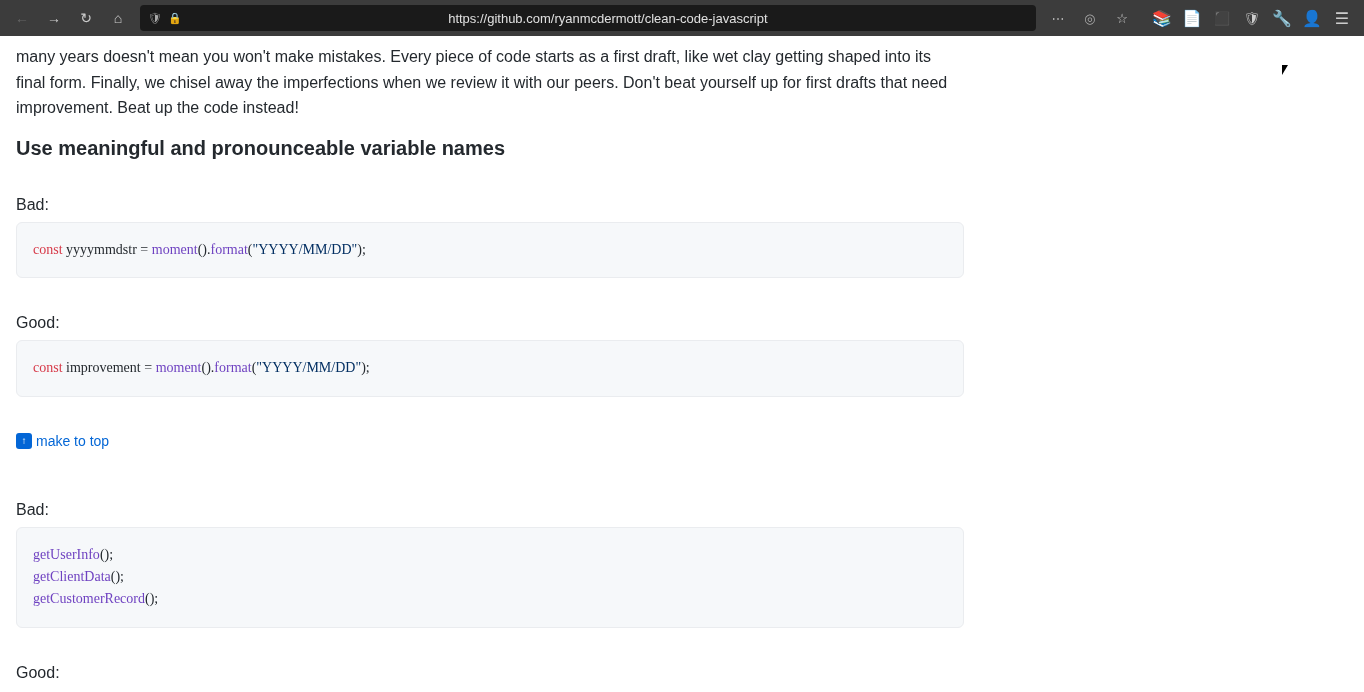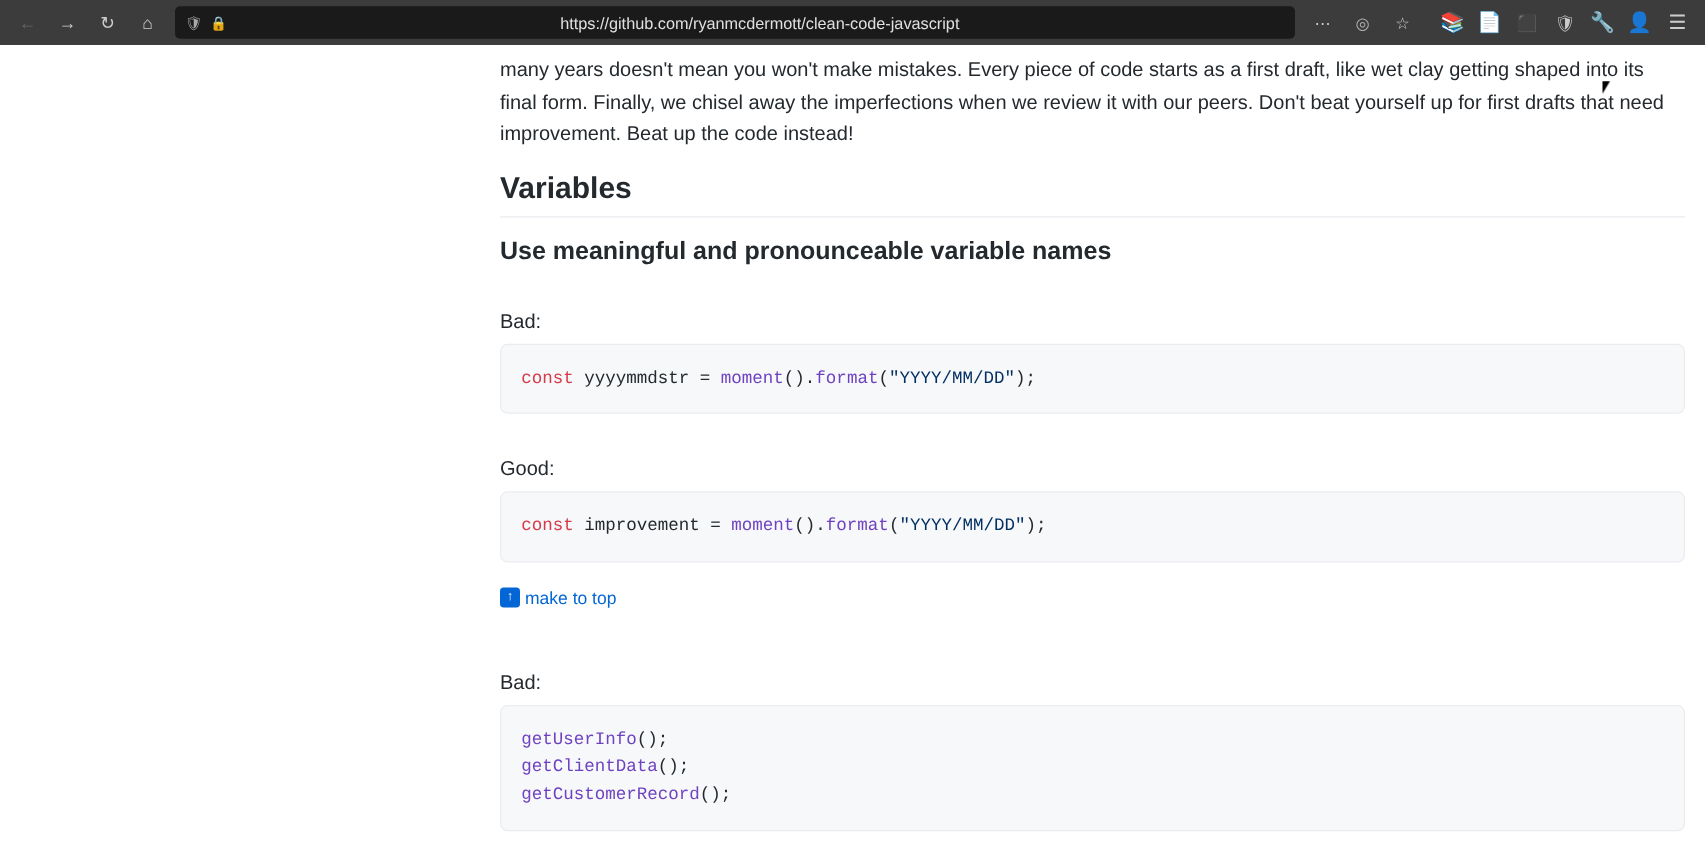--- a/index.html
+++ b/index.html
@@ -103,21 +103,21 @@
       margin-left: 8px;
     }
 
     
     .main-content {
       width: 100%;
       height: calc(692px - 36px);
       overflow: hidden;
       background: #fff;
       display: flex;
-      justify-content: flex-end;
+      justify-content: flex-start;
     }
 
     .content-wrapper {
       width: 980px;
       padding: 0 16px;
       padding-top: 8px;
     }
 
     
     .intro-para {
@@ -153,22 +153,22 @@
       color: #24292e;
       margin-bottom: 8px;
       margin-top: 36px;
     }
 
     
     .code-block {
       background: #f6f8fa;
       border-radius: 6px;
       padding: 16px;
-      margin-bottom: 16px;
-      font-family: Liberation Mono, monospace;
+      margin-bottom: 32px;
+      font-family: Liberation Serif, serif;
       font-size: 14px;
       line-height: 1.6;
       overflow-x: auto;
       border: 1px solid #eaecef;
     }
 
     .code-block code {
       font-family: inherit;
       font-size: inherit;
     }
@@ -258,21 +258,20 @@
   </div>
 </div>
 
 <div class="main-content">
   <div class="content-wrapper">
 
     
     <p class="intro-para">many years doesn't mean you won't make mistakes. Every piece of code starts as a first draft, like wet clay getting shaped into its final form. Finally, we chisel away the imperfections when we review it with our peers. Don't beat yourself up for first drafts that need improvement. Beat up the code instead!</p>
 
     
-    <h1 class="section-h1">Variables</h1>
 
     
     <h2 class="section-h2">Use meaningful and pronounceable variable names</h2>
 
     <p class="quality-label">Bad:</p>
 
     <div class="code-block">
       <code>
         <span class="kw">const</span><span class="plain"> yyyymmdstr </span><span class="plain">= </span><span class="fn">moment</span><span class="plain">().</span><span class="method">format</span><span class="plain">(</span><span class="str">"YYYY/MM/DD"</span><span class="plain">);</span>
       </code>

